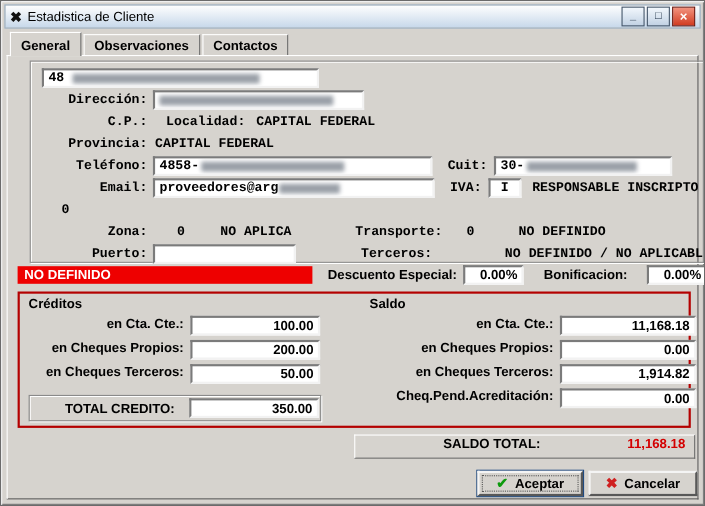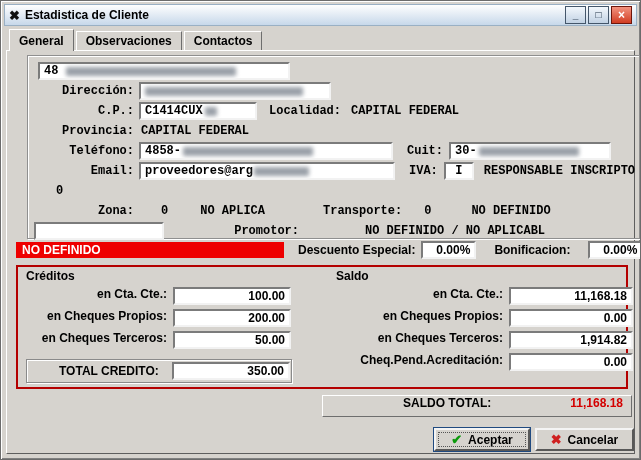--- a/index.html
+++ b/index.html
@@ -11,21 +11,21 @@
     overflow:hidden;box-sizing:border-box;
   }
   
   .titlebar{
     position:absolute;left:3px;top:3px;right:3px;height:22px;
     display:flex;align-items:center;gap:5px;padding:0 4px;box-sizing:border-box;
     background:linear-gradient(180deg,#fefefe,#c7d8ea);
     border:1px solid #9ab0c4;
   }
   .app-icon{font-size:13px;line-height:1;color:#101010;}
-  .title-text{font-size:12px;font-weight:bold;color:#000;}
+  .title-text{font-size:12px;font-weight:normal;color:#000;}
   .win-btns{margin-left:auto;display:flex;gap:2px;}
   .win-btn{
     width:19px;height:16px;display:flex;align-items:center;justify-content:center;
     font-size:10px;line-height:1;cursor:default;
     border:1px solid #44566a;background:linear-gradient(180deg,#f2f7fc,#c2d2e4);color:#16283c;
   }
   .win-btn.close{background:linear-gradient(180deg,#f2937f,#d13c22);color:#fff;border-color:#6e150a;font-size:12px;}
   
   .tabs{position:absolute;left:8px;top:28px;display:flex;align-items:flex-end;z-index:3;}
   .tab{
@@ -121,24 +121,20 @@
 
       <div class="row">
         <span class="lb">Dirección:</span>
         <span class="box" style="width:192px">
           <span class="redact" style="width:158px"></span>
         </span>
       </div>
 
       <div class="row">
         <span class="lb">C.P.:</span>
-        <span class="box" style="width:118px">
-          <span>C1414CUX</span>
-          <span class="redact" style="width:12px;margin-left:2px"></span>
-        </span>
         <span style="margin-left:12px">Localidad:</span>
         <span style="margin-left:10px">CAPITAL FEDERAL</span>
       </div>
 
       <div class="row">
         <span class="lb">Provincia:</span>
         <span style="margin-left:2px">CAPITAL FEDERAL</span>
       </div>
 
       <div class="row">
@@ -174,22 +170,23 @@
       <div class="row">
         <span class="lb">Zona:</span>
         <span style="margin-left:22px">0</span>
         <span style="margin-left:32px;width:122px">NO APLICA</span>
         <span style="width:80px;text-align:right">Transporte:</span>
         <span style="margin-left:22px">0</span>
         <span style="margin-left:40px">NO DEFINIDO</span>
       </div>
 
       <div class="row">
+        <span class="lb">Puerto:</span>
         <span class="box" style="width:130px"></span>
-        <span style="margin-left:50px;width:85px;text-align:right">Promotor:</span>
+        <span style="margin-left:50px;width:85px;text-align:right">Terceros:</span>
         <span style="margin-left:66px">NO DEFINIDO / NO APLICABL</span>
       </div>
 
     </div>
 
     <div class="bannerRow">
       <span class="banner">NO DEFINIDO</span>
       <span style="margin-left:14px">Descuento Especial:</span>
       <span class="box num" style="width:55px;margin-left:6px">
         <span>0.00%</span>

